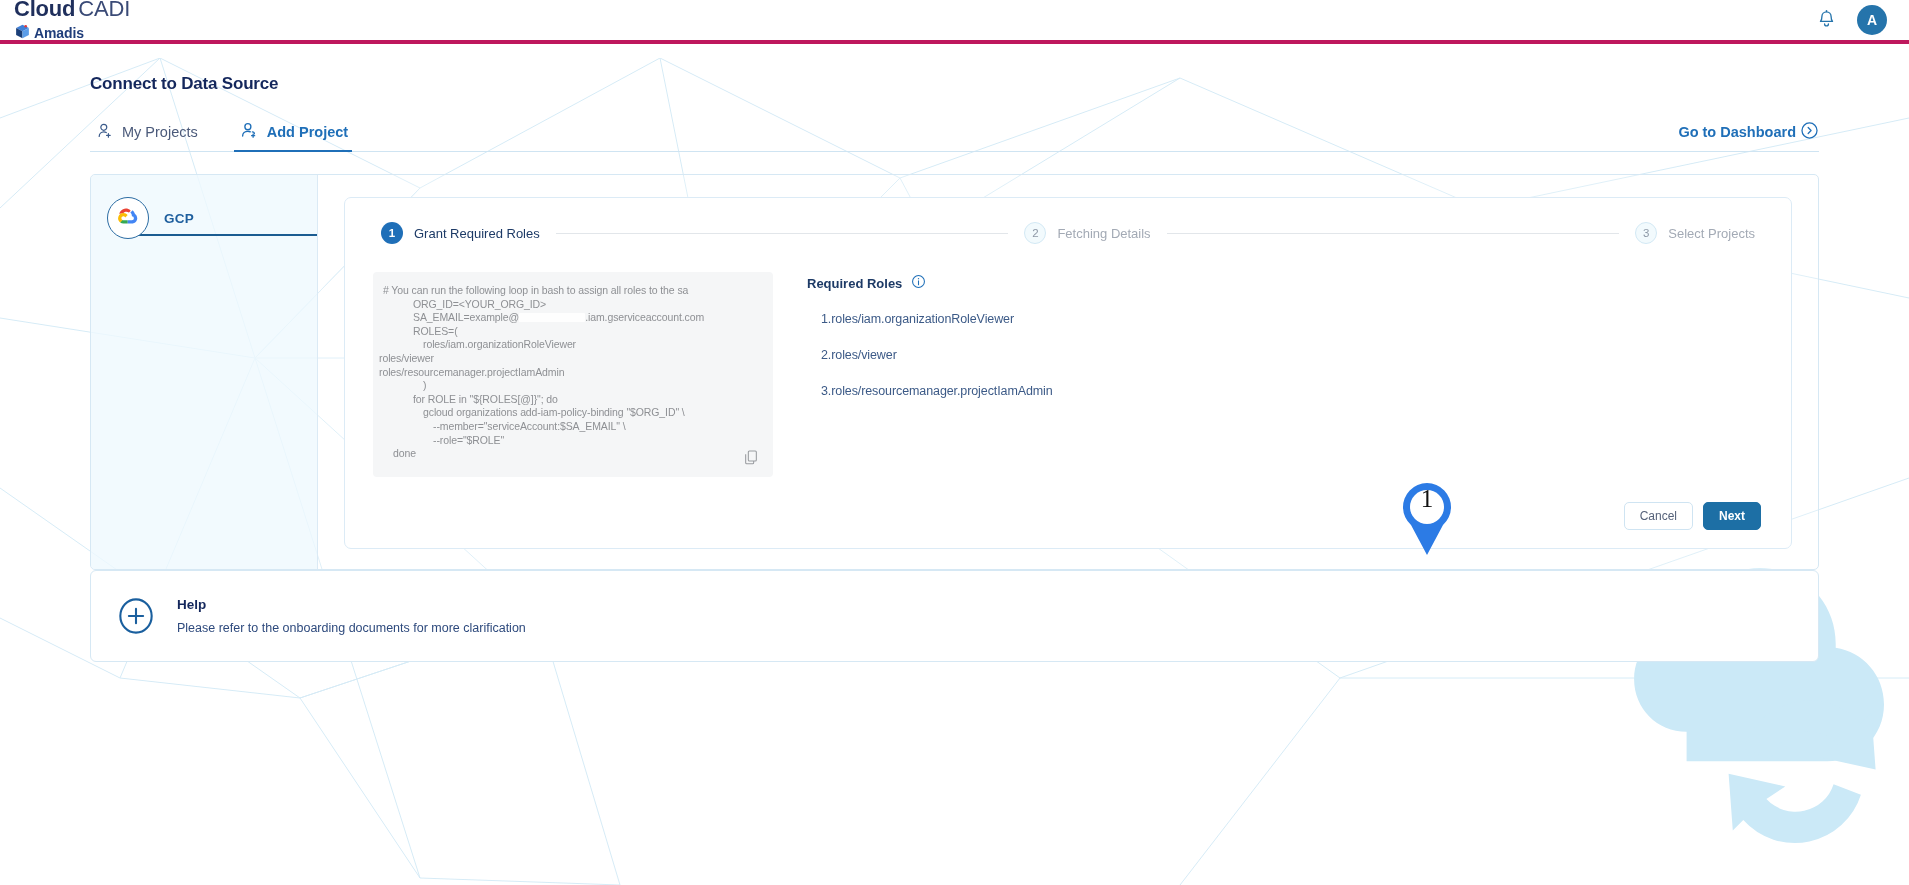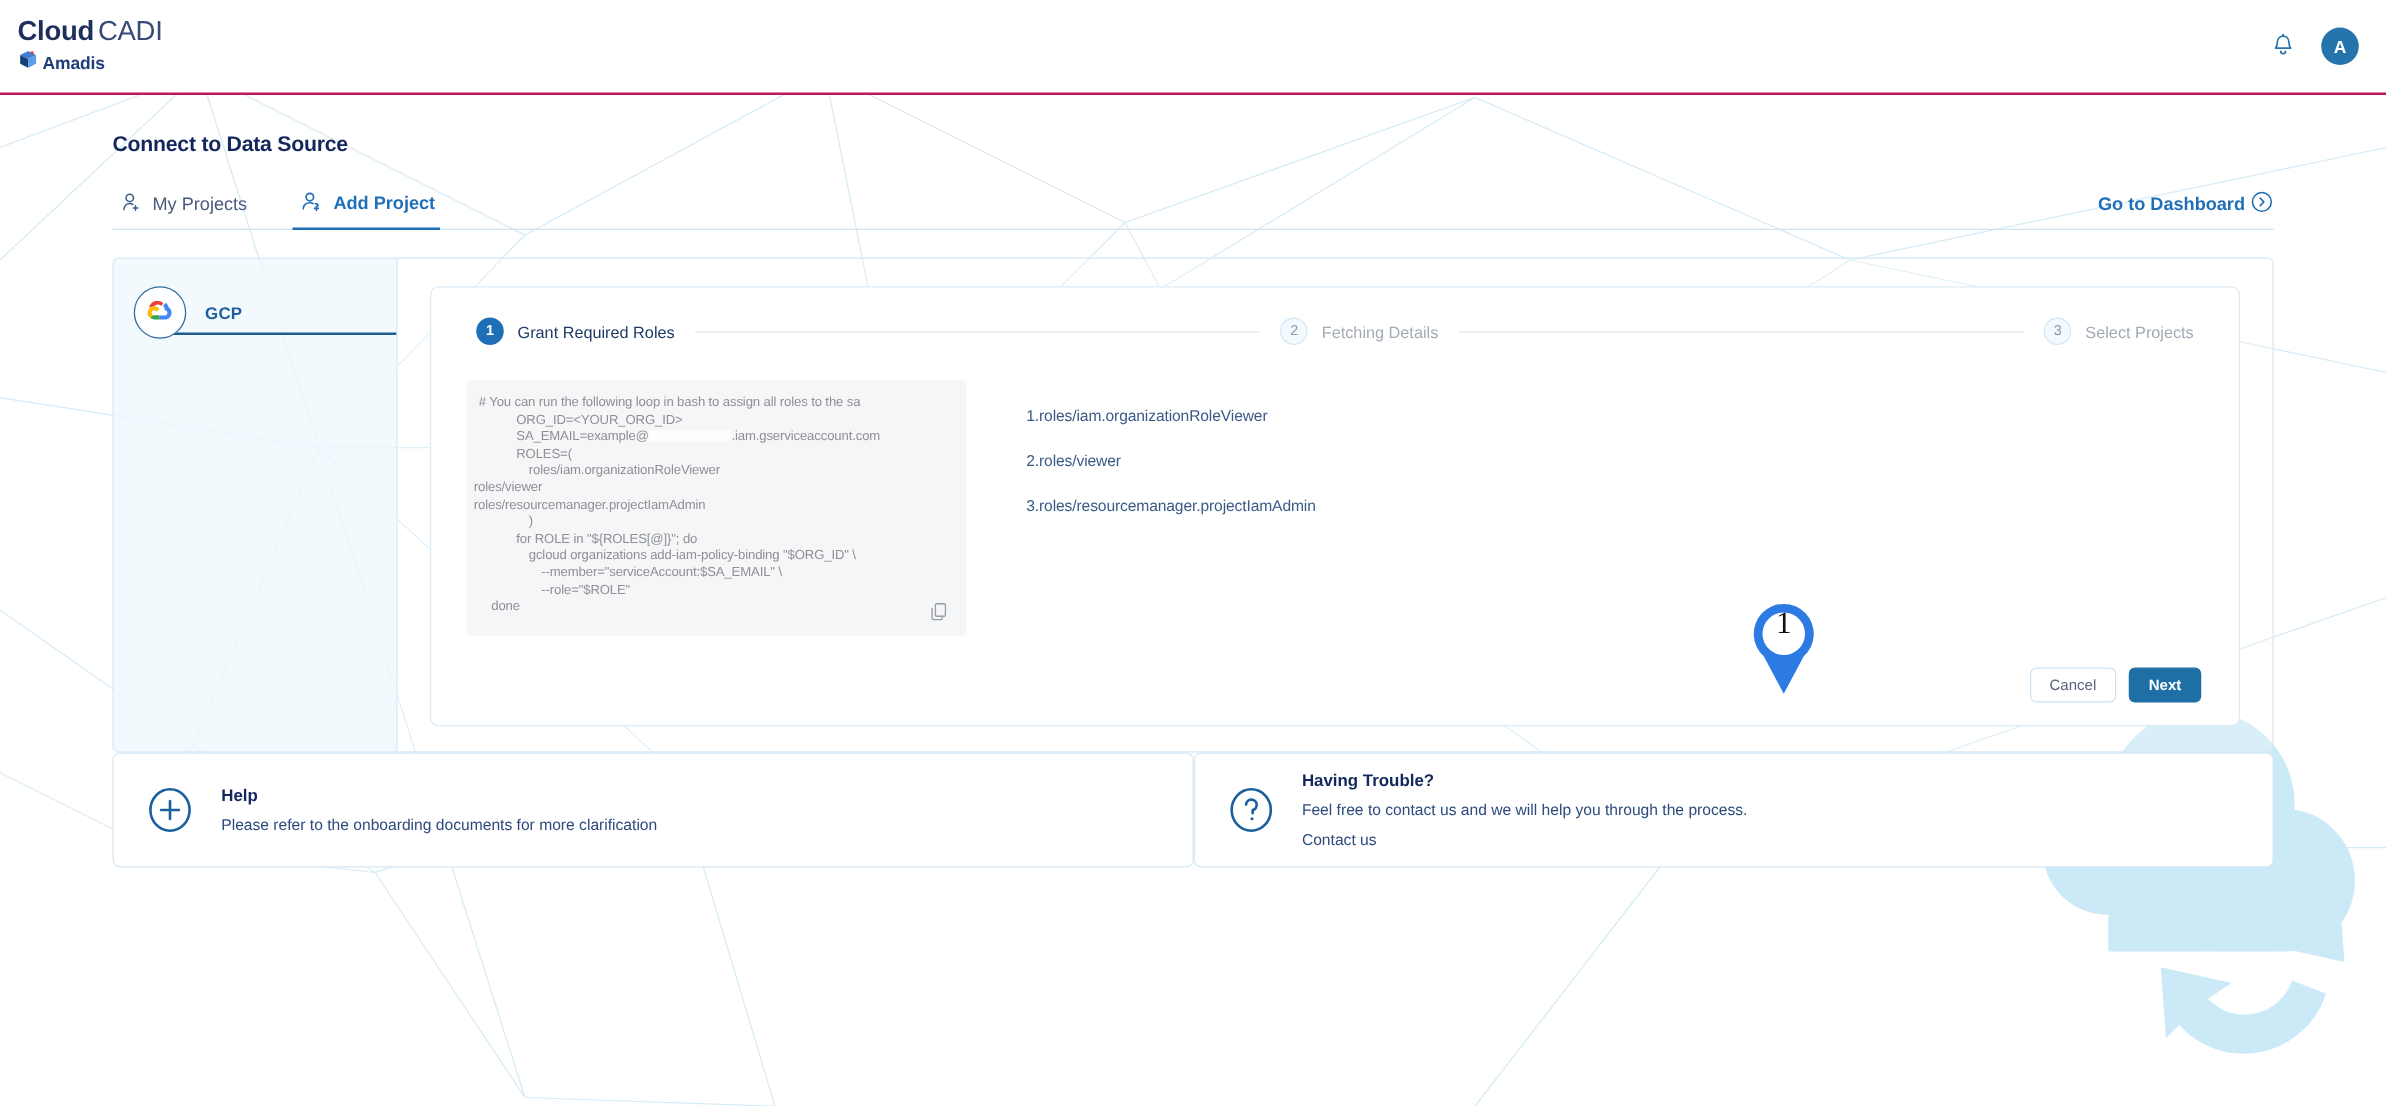--- a/index.html
+++ b/index.html
@@ -33,23 +33,23 @@
   .bg-cloudsync {
     position: absolute;
     right: -80px; bottom: -40px;
     width: 420px; height: 420px;
     opacity: 1;
   }
 
   
   .topbar {
     position: relative; z-index: 6;
-    height: 76px;
+    height: 44px;
     background: #ffffff;
-    border-bottom: 2px solid #be185d;
+    border-bottom: 4px solid #be185d;
     display: flex; align-items: center;
     padding: 0 22px 0 14px;
   }
   .brand { display: flex; flex-direction: column; justify-content: center; line-height: 1; }
   .brand-top {
     font-size: 22px; letter-spacing: -0.2px;
     color: #2b3a67; white-space: nowrap;
   }
   .brand-top .b-strong { font-weight: 700; color: #1f2f5c; }
   .brand-top .b-light { font-weight: 400; color: #3a4a76; margin-left: 3px; }
@@ -481,20 +481,30 @@
                 <button class="copy-btn">
                   <svg width="16" height="16" viewBox="0 0 24 24" fill="none" stroke="#9a9da1" stroke-width="1.6" stroke-linejoin="round">
                     <rect x="8" y="3" width="12" height="15" rx="1.5"></rect>
                     <path d="M16 18v2.5a1.5 1.5 0 0 1-1.5 1.5H5.5A1.5 1.5 0 0 1 4 20.5V8"></path>
                   </svg>
                 </button>
               </div>
             </div>
 
             <div class="roles-col">
+              <div class="roles-head">
+                <span>Required Roles</span>
+                <span>
+                  <svg width="15" height="15" viewBox="0 0 24 24" fill="none" stroke="#1f6fb8" stroke-width="1.7" stroke-linecap="round">
+                    <circle cx="12" cy="12" r="9.5"></circle>
+                    <path d="M12 11v6"></path>
+                    <circle cx="12" cy="7.4" r="1.1" fill="#1f6fb8" stroke="none"></circle>
+                  </svg>
+                </span>
+              </div>
               <div class="roles-list" id="roles-list">
                   <div class="role-item">1.roles/iam.organizationRoleViewer</div>
                   <div class="role-item">2.roles/viewer</div>
                   <div class="role-item">3.roles/resourcemanager.projectIamAdmin</div>
                 </div>
             </div>
           </div>
 
           <div class="btn-row">
             <button class="btn btn-cancel">Cancel</button>
@@ -513,34 +523,20 @@
             <ellipse cx="20" cy="20" rx="16.5" ry="17.5"></ellipse>
             <path d="M20 12.5v15M12.5 20h15"></path>
           </svg>
         </div>
         <div class="info-texts">
           <div class="info-title">Help</div>
           <div class="info-desc">Please refer to the onboarding documents for more clarification</div>
         </div>
       </div>
 
-      <div class="info-card">
-        <div class="info-icon">
-          <svg width="38" height="38" viewBox="0 0 40 40" fill="none" stroke="#1a5f9e" stroke-width="2.2" stroke-linecap="round" stroke-linejoin="round">
-            <ellipse cx="20" cy="20" rx="16.5" ry="17.5"></ellipse>
-            <path d="M15.6 15.4a4.5 4.5 0 1 1 5.6 4.7v2.6"></path>
-            <circle cx="20.6" cy="27.4" r="1.3" fill="#1a5f9e" stroke="none"></circle>
-          </svg>
-        </div>
-        <div class="info-texts">
-          <div class="info-title">Having Trouble?</div>
-          <div class="info-desc">Feel free to contact us and we will help you through the process.</div>
-          <div class="info-link">Contact us</div>
-        </div>
-      </div>
 
     </div>
   </div>
 
   <div class="pin">
     <svg width="60" height="78" viewBox="0 0 60 78">
       <path d="M30 77 L14 47 A24 24 0 1 1 46 47 Z" fill="#2c7be5"></path>
       <circle cx="30" cy="29" r="17" fill="#ffffff"></circle>
     </svg>
     <div class="pin-num">1</div>

